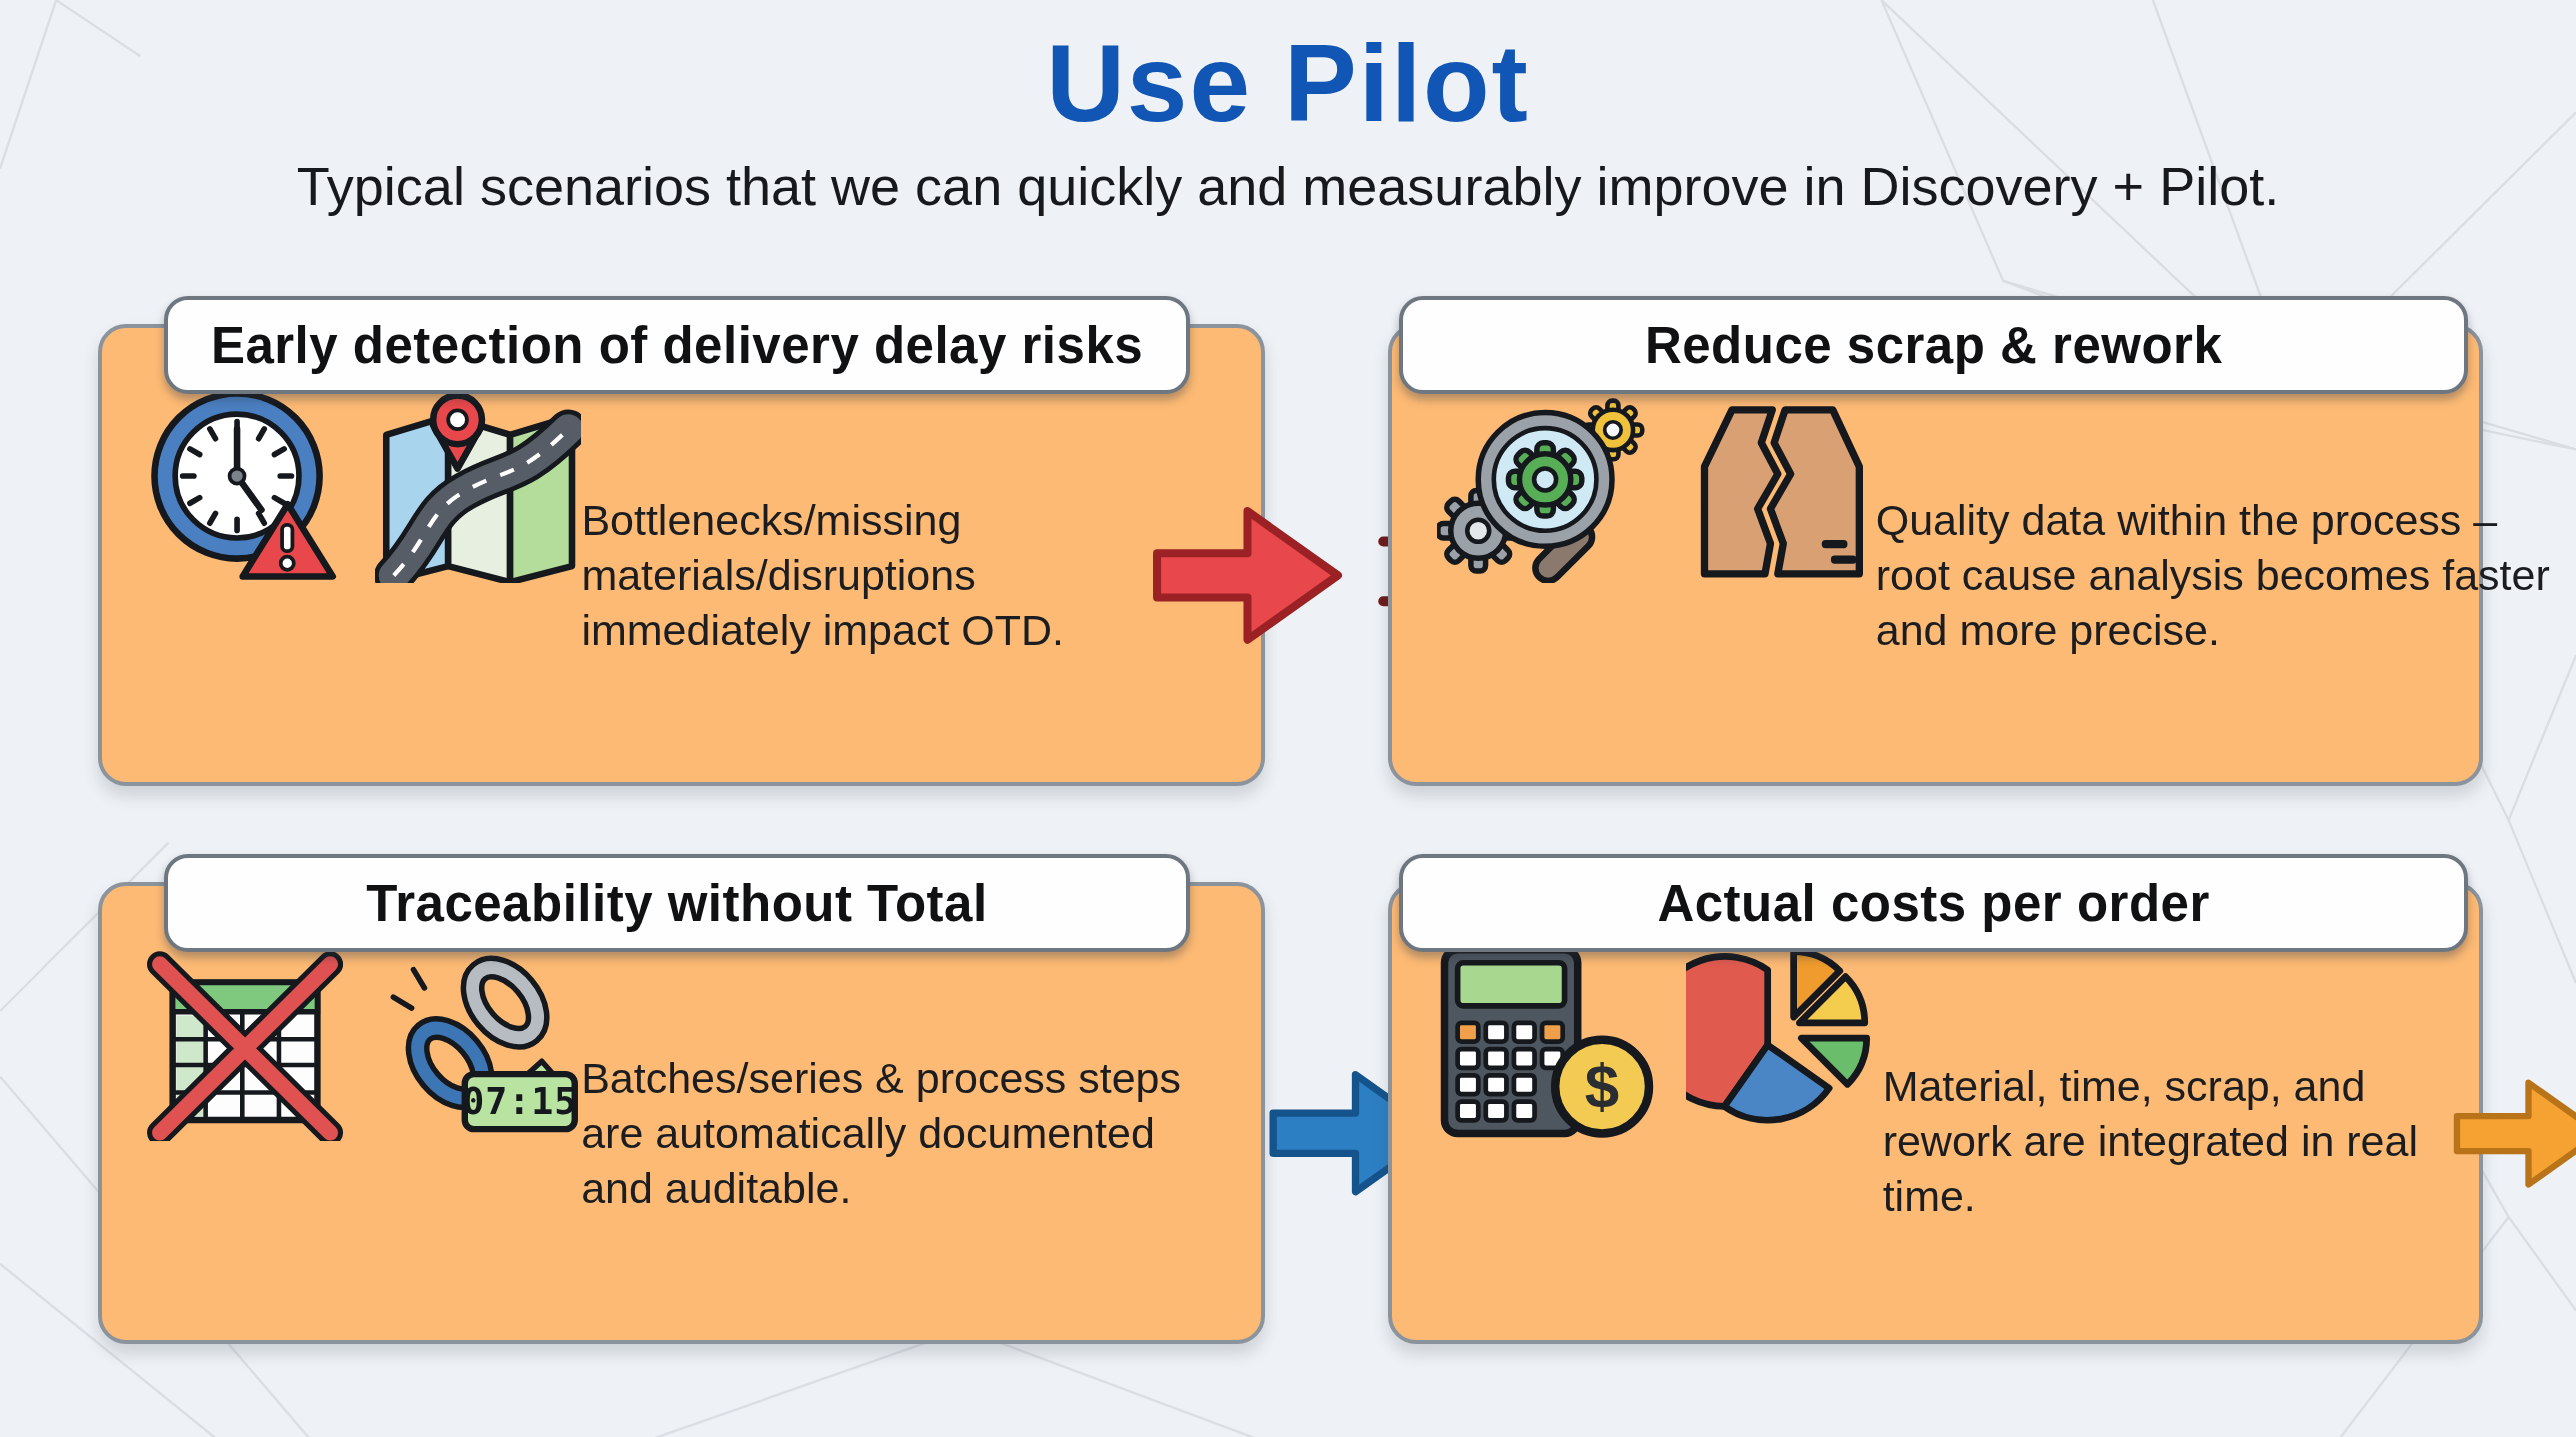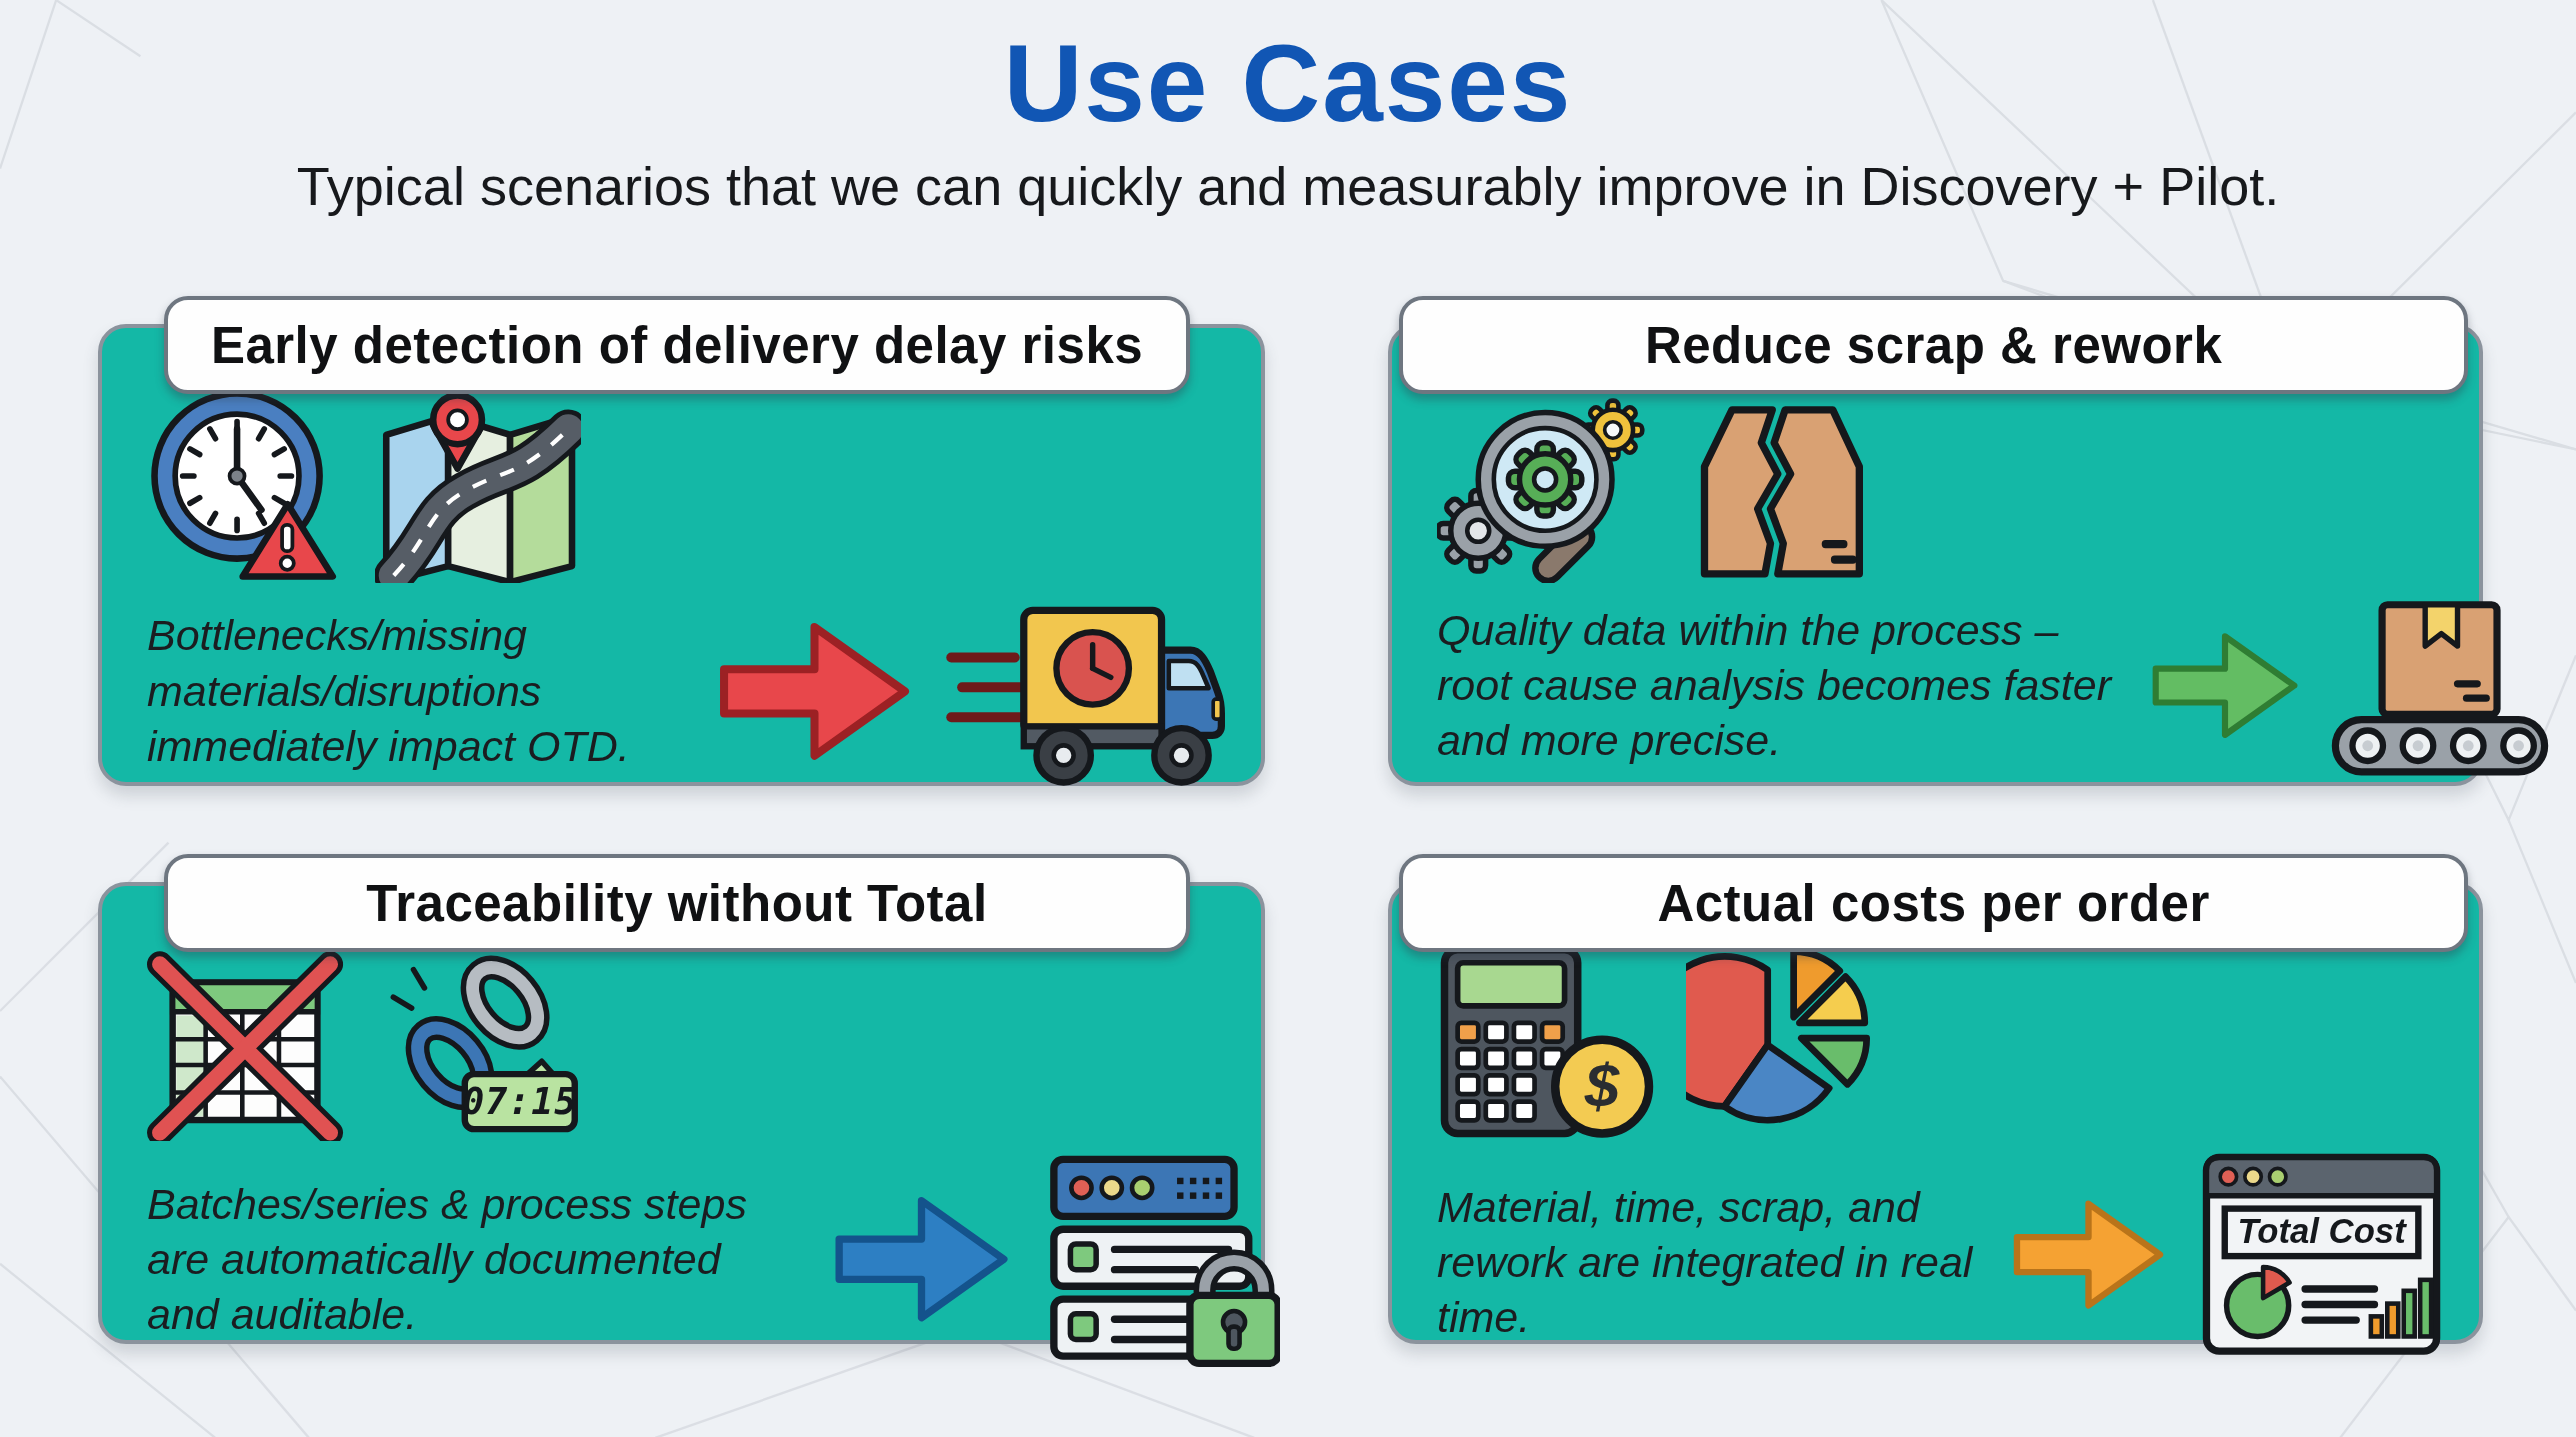--- a/index.html
+++ b/index.html
@@ -23,24 +23,24 @@
     position:absolute;top:0;height:90px;z-index:3;
     background:#fefefe;border:4.7px solid #6e7680;border-radius:24px;
     display:flex;align-items:center;justify-content:center;
     box-shadow:0 5.6px 8.4px rgba(45,55,68,.35);
   }
   .col-left .card-pill{left:66px;right:75px;}
   .col-right .card-pill{left:11.2px;right:15px;}
   .card-pill span{font-size:51px;font-weight:bold;color:#101113;letter-spacing:0.5px;}
   .card-body{
     height:462px;box-sizing:border-box;
-    background:#14b8a6;border:4.7px solid #8b939d;border-radius:28px;
+    background:#fdba74;border:4.7px solid #8b939d;border-radius:28px;
     box-shadow:0 9.4px 15px rgba(60,70,85,.18);
     padding:58px 36px 22.5px 45px;
-    display:flex;flex-direction:column;font-style:italic;
+    display:flex;flex-direction:row;
   }
   .icon-row{display:flex;gap:31px;align-items:flex-start;height:202px;flex:0 0 auto;}
   .icon-row svg{height:197px;width:auto;display:block;}
   .content-row{display:flex;align-items:center;gap:28px;flex:1;margin-top:5.6px;}
   .card-text{font-size:43px;line-height:1.28;font-weight:500;color:#1b1d20;flex:0 0 auto;}
   .t1{width:538px;}
   .t2{width:683px;}
   .t3{width:655px;}
   .t4{width:538px;margin-top:16px;}
   .arrow-wrap{flex:1;display:flex;justify-content:center;align-items:center;}
@@ -74,21 +74,21 @@
     <path d="M0,1150 L330,1536"></path>
     <path d="M0,1350 L230,1536"></path>
     <path d="M180,900 L0,1080"></path>
     <path d="M700,1536 L1030,1420 L1340,1536"></path>
     <path d="M60,0 L0,180"></path>
     <path d="M150,60 L60,0"></path>
   </g>
 </svg>
 
 <div class="header">
-  <div class="page-title">Use Cases</div>
+  <div class="page-title">Use Pilot</div>
   <div class="page-subtitle">Typical scenarios that we can quickly and measurably improve in Discovery + Pilot.</div>
 </div>
 
 <div class="cards">
 
   <div class="card col-left">
     <div class="card-pill">
       <span>Early detection of delivery delay risks</span>
     </div>
     <div class="card-body">

